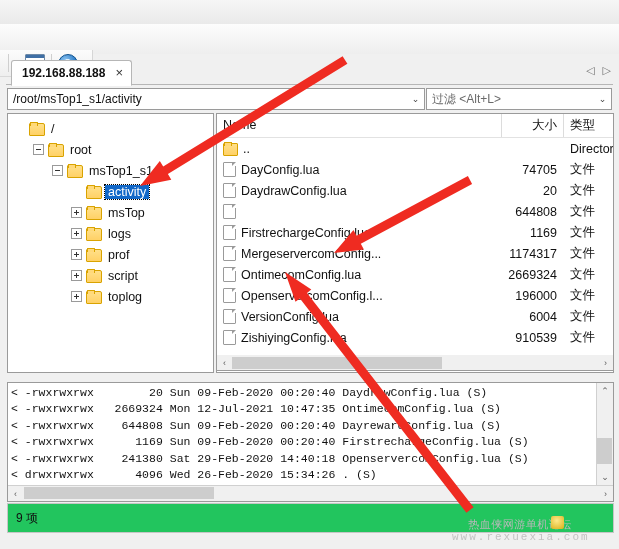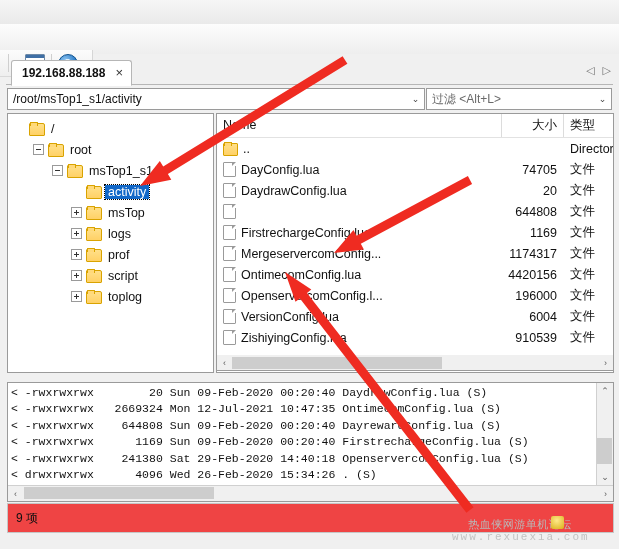--- a/index.html
+++ b/index.html
@@ -115,21 +115,21 @@
   .lsb-thumb{position:absolute;left:0;top:55px;width:15px;height:26px;background:#cdcdcd;}
   .logtext{position:absolute;left:0;top:0;width:589px;height:102px;padding:2px 0 0 3px;
      box-sizing:border-box;font-family:"Liberation Mono","DejaVu Sans Mono",monospace;
      font-size:11.5px;line-height:16.4px;color:#111;white-space:pre;overflow:hidden;}
   .loghscroll{position:absolute;left:0;bottom:0;width:605px;height:15px;background:#f0f0f0;
      border-top:1px solid #d0d0d0;display:flex;align-items:center;}
   .lhs-thumb{position:absolute;left:16px;top:1px;height:12px;width:190px;background:#cdcdcd;}
 
   
   .status{position:absolute;left:7px;top:503px;width:605px;height:28px;
-     background:#ef4444;border:1px solid #c6c6c6;}
+     background:#22c55e;border:1px solid #c6c6c6;}
   .status .txt{position:absolute;left:8px;top:6px;font-size:12px;color:#111;}
 
   
   .wm{position:absolute;right:3px;bottom:6px;width:136px;text-align:center;
       pointer-events:none;user-select:none;}
   .wm .l1{font-size:11px;color:#b9b9b9;letter-spacing:.5px;line-height:13px;}
   .wm .l2{font-size:11px;color:#c2c2c2;letter-spacing:2px;line-height:12px;
       font-family:"Liberation Mono",monospace;}
   .wm-badge{position:absolute;right:24px;top:-2px;width:13px;height:13px;
       background:radial-gradient(circle at 45% 35%,#ffe98a,#d9b018);border-radius:2px;}
@@ -285,21 +285,21 @@
             <span>MergeservercomConfig...</span>
           </div>
           <div class="c-size">1174317</div>
           <div class="c-type">文件</div>
         </div>
         <div class="frow">
           <div class="c-name">
             <span class="fileico"></span>
             <span>OntimecomConfig.lua</span>
           </div>
-          <div class="c-size">4420156</div>
+          <div class="c-size">2669324</div>
           <div class="c-type">文件</div>
         </div>
         <div class="frow">
           <div class="c-name">
             <span class="fileico"></span>
             <span>OpenservercomConfig.l...</span>
           </div>
           <div class="c-size">196000</div>
           <div class="c-type">文件</div>
         </div>

